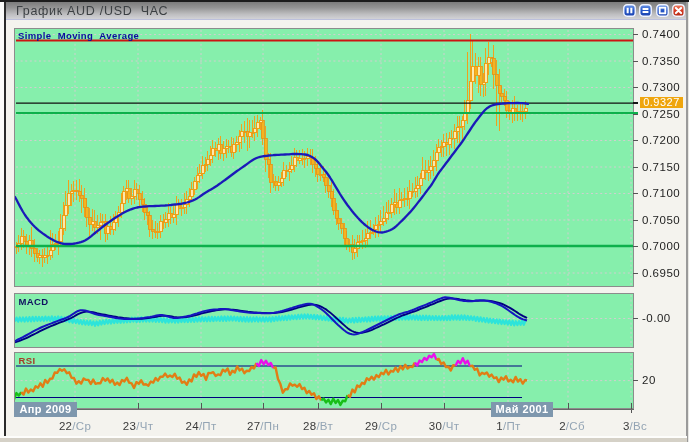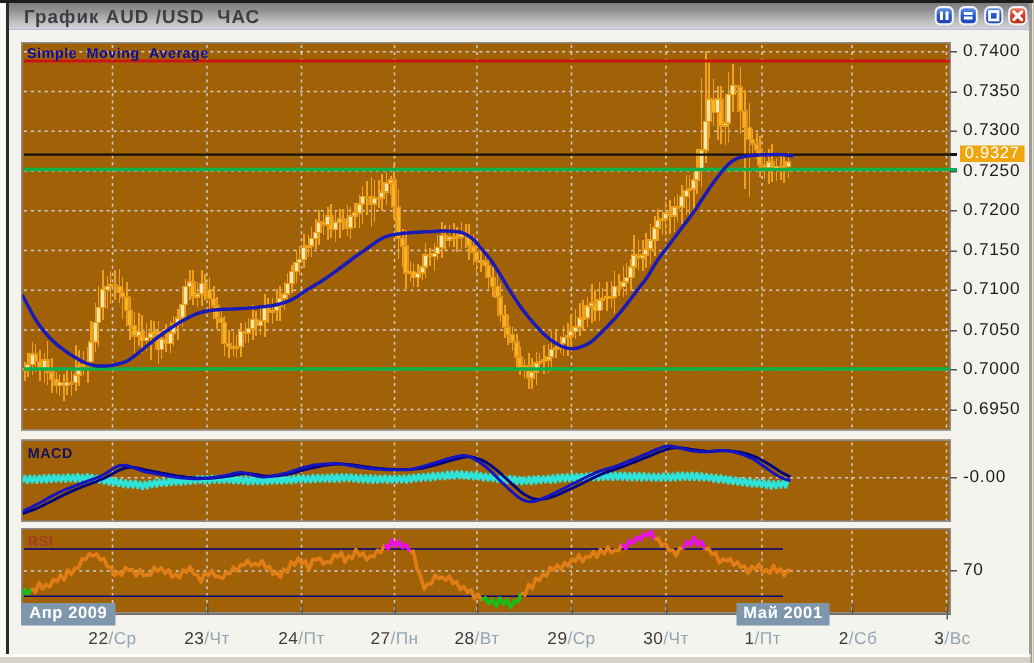--- a/index.html
+++ b/index.html
@@ -1,35 +1,35 @@
 <!DOCTYPE html>
 <html><head><meta charset="utf-8"><style>
 html,body{margin:0;padding:0}
 body{width:689px;height:442px;position:relative;background:#f4f3ee;font-family:"Liberation Sans",sans-serif;overflow:hidden}
-.panel{position:absolute;background:#a16207;border:1px solid #8c8c8c}
+.panel{position:absolute;background:#86efac;border:1px solid #8c8c8c}
 .gd{stroke:#cfcfcf;stroke-width:1;stroke-dasharray:2 2.6;fill:none}
 .leg{font-family:"Liberation Sans",sans-serif;font-size:9.5px;font-weight:bold;letter-spacing:0.4px}
 .ylbl{position:absolute;left:642px;width:28px;font-size:11.5px;color:#1d1d1d;letter-spacing:0.5px}
 .tickr{position:absolute;left:633px;width:5px;height:1px;background:#555}
 .tickb{position:absolute;top:403px;width:1px;height:6px;background:#555}
 .dlbl{position:absolute;top:420px;width:62px;text-align:center;font-size:11.5px;letter-spacing:0.3px}
 .dn{color:#3a3a3a} .dw{color:#93a4b4}
 .mbox{position:absolute;height:15px;background:#7e97ad;color:#fff;font-size:11px;font-weight:bold;text-align:center;line-height:15px;letter-spacing:0.4px}
 .wbtn{position:absolute;top:4px}
 </style></head>
 <body>
 <div style="position:absolute;left:0;top:0;width:689px;height:2px;background:#1c1c1c"></div>
 <div style="position:absolute;left:0;top:2px;width:4px;height:435px;background:#fbfbf9"></div>
 <div style="position:absolute;left:4px;top:2px;width:2px;height:435px;background:#2a2a2a"></div>
 <div style="position:absolute;left:686px;top:2px;width:1.5px;height:440px;background:#9a9a9a"></div>
 <div style="position:absolute;left:687.5px;top:2px;width:1.5px;height:440px;background:#e8e8e4"></div>
 <div style="position:absolute;left:0;top:436px;width:687px;height:1.5px;background:#fdfdfb"></div>
 <div style="position:absolute;left:0;top:437.5px;width:687px;height:4.5px;background:#d5d1c7"></div>
 <div style="position:absolute;left:6px;top:2px;width:680px;height:16.5px;background:linear-gradient(#7c7c7c,#939393 32%,#bebec0 72%,#d2d2d6);border-bottom:1.5px solid #bcc0dc">
-  <div style="position:absolute;left:10px;top:2px;font-size:12.5px;font-weight:bold;color:#3c4043;letter-spacing:0.7px">График AUD /USD&nbsp;&nbsp;ЧАС</div>
+  <div style="position:absolute;left:10px;top:2px;font-size:12.5px;font-weight:normal;color:#3c4043;letter-spacing:0.7px">График AUD /USD&nbsp;&nbsp;ЧАС</div>
 </div>
 <svg width="0" height="0">
     <defs>
 <linearGradient id="lingrad1" x1="0" y1="0" x2="0" y2="1">
         <stop offset="0" stop-color="#6f9ae8"></stop>
         <stop offset="0.5" stop-color="#2556c8"></stop>
         <stop offset="1" stop-color="#1d43ae"></stop>
       </linearGradient>
 <linearGradient id="lingrad2" x1="0" y1="0" x2="0" y2="1">
         <stop offset="0" stop-color="#ef8468"></stop>
@@ -127,18 +127,18 @@
       <polyline points="440.6,12.6 443.0,7.9 445.4,10.4 447.8,5.2 450.2,10.6 452.6,7.7 455.0,13.4" fill="none" stroke="#ea10ea" stroke-width="2.4" stroke-linejoin="round"></polyline>
       <polyline points="455.0,13.4 457.4,12.7 459.8,16.8 462.2,15.6 464.6,22.4 467.0,19.7 469.4,21.0 471.8,19.4 474.2,23.7 476.6,21.6 479.0,25.1 481.4,24.3 483.8,29.1 486.2,24.6 488.6,26.7 491.0,23.2 493.4,28.5 495.8,26.8 498.2,29.3 500.6,23.9 503.0,28.6 505.4,26.2 507.8,30.6 510.2,27.0 512.0,27.5" fill="none" stroke="#e17d15" stroke-width="2.4" stroke-linejoin="round"></polyline>
       <text x="3.5" y="11" class="leg" fill="#a33c28">RSI</text>
     </svg></div>
 <div class="ylbl" style="top:28.0px">0.7400</div><div class="tickr" style="top:34.0px"></div><div class="ylbl" style="top:54.5px">0.7350</div><div class="tickr" style="top:60.5px"></div><div class="ylbl" style="top:81.0px">0.7300</div><div class="tickr" style="top:87.0px"></div><div class="ylbl" style="top:107.5px">0.7250</div><div class="tickr" style="top:113.5px"></div><div class="ylbl" style="top:134.0px">0.7200</div><div class="tickr" style="top:140.0px"></div><div class="ylbl" style="top:160.5px">0.7150</div><div class="tickr" style="top:166.5px"></div><div class="ylbl" style="top:187.0px">0.7100</div><div class="tickr" style="top:193.0px"></div><div class="ylbl" style="top:213.5px">0.7050</div><div class="tickr" style="top:219.5px"></div><div class="ylbl" style="top:240.0px">0.7000</div><div class="tickr" style="top:246.0px"></div><div class="ylbl" style="top:266.5px">0.6950</div><div class="tickr" style="top:272.5px"></div>
 <div style="position:absolute;left:633px;top:112px;width:4.5px;height:2.2px;background:#0db04b"></div>
 <div style="position:absolute;left:633px;top:102.3px;width:4.5px;height:1.6px;background:#151515"></div>
 <div style="position:absolute;left:640px;top:96.8px;width:43px;height:11.5px;background:#efa50d;color:#fff;font-size:11px;font-weight:normal;text-align:center;line-height:11.5px;letter-spacing:0.5px">0.9327</div>
 <div class="ylbl" style="top:312px">-0.00</div>
 <div class="tickr" style="top:318px"></div>
-<div class="ylbl" style="top:374px">70</div>
+<div class="ylbl" style="top:374px">20</div>
 <div class="tickr" style="top:380px"></div>
 <div class="tickb" style="left:75px"></div><div class="tickb" style="left:138px"></div><div class="tickb" style="left:201px"></div><div class="tickb" style="left:263px"></div><div class="tickb" style="left:318px"></div><div class="tickb" style="left:381px"></div><div class="tickb" style="left:444px"></div><div class="tickb" style="left:508px"></div><div class="tickb" style="left:568px"></div><div class="tickb" style="left:631px"></div><div style="position:absolute;left:631px;top:409px;width:1px;height:4px;background:#555"></div>
 <div class="dlbl" style="left:44.0px"><span class="dn">22</span><span class="dw">/Ср</span></div><div class="dlbl" style="left:107.0px"><span class="dn">23</span><span class="dw">/Чт</span></div><div class="dlbl" style="left:170.0px"><span class="dn">24</span><span class="dw">/Пт</span></div><div class="dlbl" style="left:232.0px"><span class="dn">27</span><span class="dw">/Пн</span></div><div class="dlbl" style="left:287.0px"><span class="dn">28</span><span class="dw">/Вт</span></div><div class="dlbl" style="left:350.0px"><span class="dn">29</span><span class="dw">/Ср</span></div><div class="dlbl" style="left:413.0px"><span class="dn">30</span><span class="dw">/Чт</span></div><div class="dlbl" style="left:477.5px"><span class="dn">1</span><span class="dw">/Пт</span></div><div class="dlbl" style="left:541.0px"><span class="dn">2</span><span class="dw">/Сб</span></div><div class="dlbl" style="left:604.0px"><span class="dn">3</span><span class="dw">/Вс</span></div>
 <div style="position:absolute;left:14px;top:408.8px;width:620px;height:1.2px;background:#686868"></div>
 <div class="mbox" style="left:14px;top:401.5px;width:63px">Апр 2009</div>
 <div class="mbox" style="left:491px;top:401.5px;width:62px">Май 2001</div>
 </body></html>

